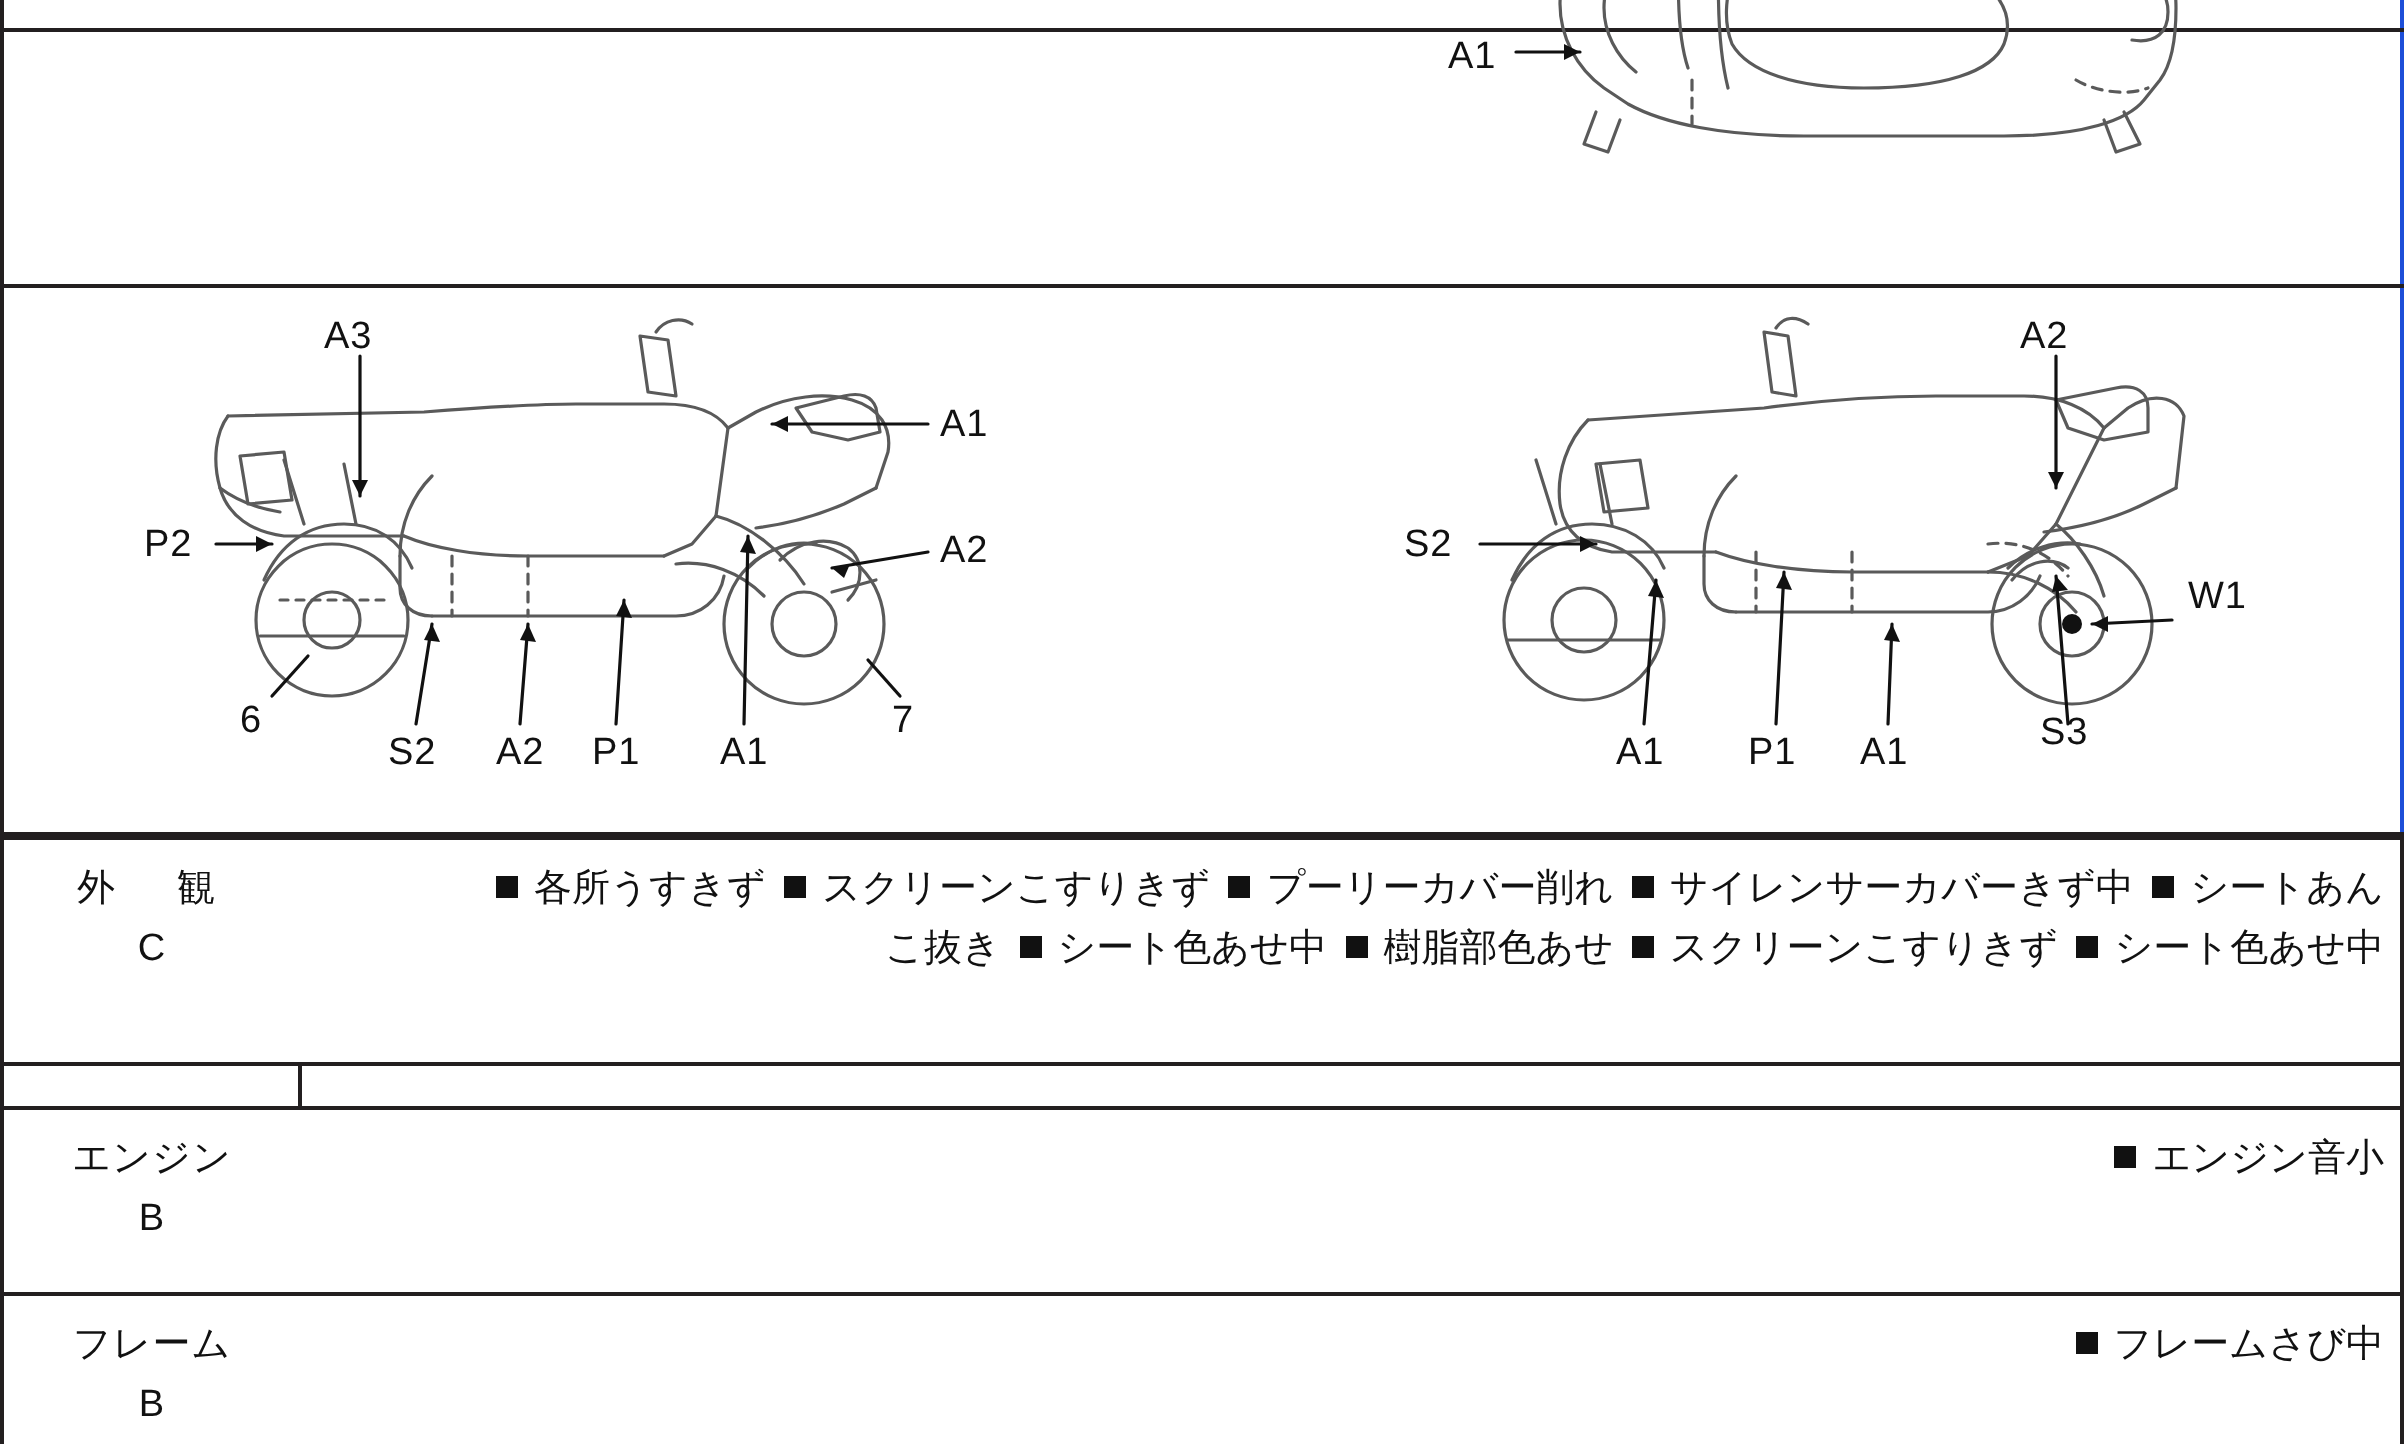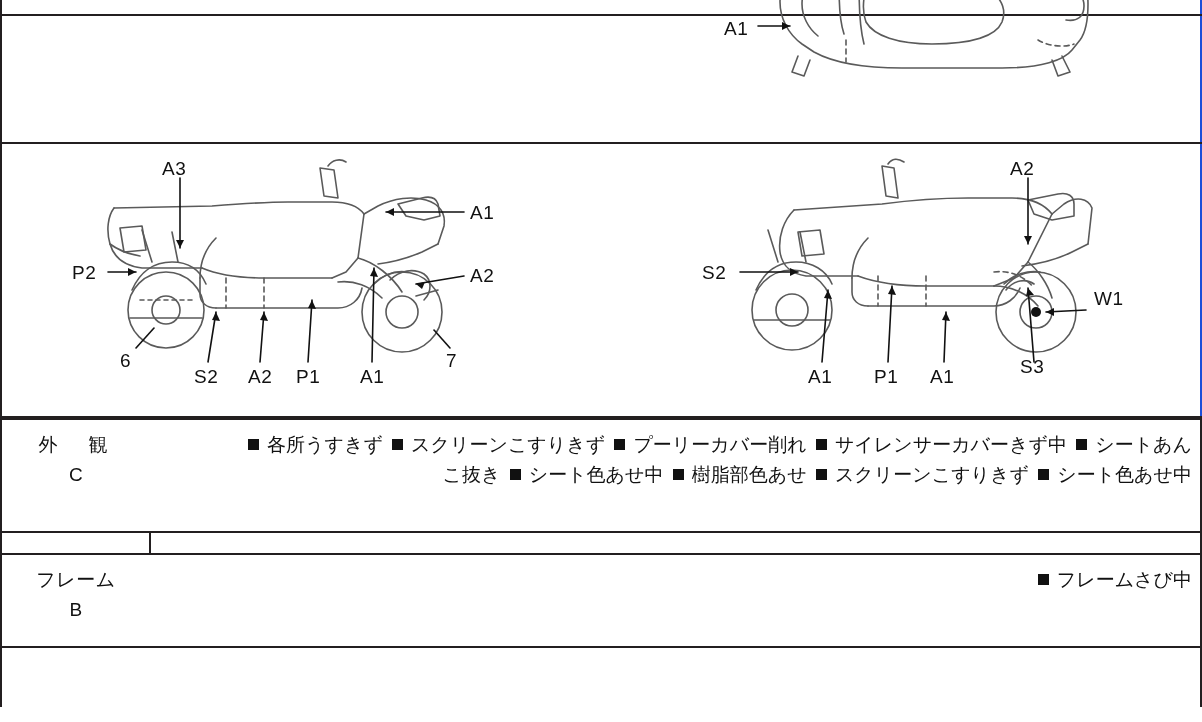--- a/index.html
+++ b/index.html
@@ -310,20 +310,31 @@
           <span class="bullet"></span><span>シート色あせ中</span>
         </div>
       </td>
     </tr>
 
     <tr class="row-spacer">
       <td></td>
       <td></td>
     </tr>
 
+    <tr class="row-engine">
+      <td class="cat">
+        <span class="cat-name nospace">エンジン</span>
+        <span class="cat-grade">B</span>
+      </td>
+      <td class="desc">
+        <div class="item">
+          <span class="bullet"></span><span>エンジン音小</span>
+        </div>
+      </td>
+    </tr>
 
     <tr class="row-frame">
       <td class="cat">
         <span class="cat-name nospace">フレーム</span>
         <span class="cat-grade">B</span>
       </td>
       <td class="desc">
         <div class="item">
           <span class="bullet"></span><span>フレームさび中</span>
         </div>

